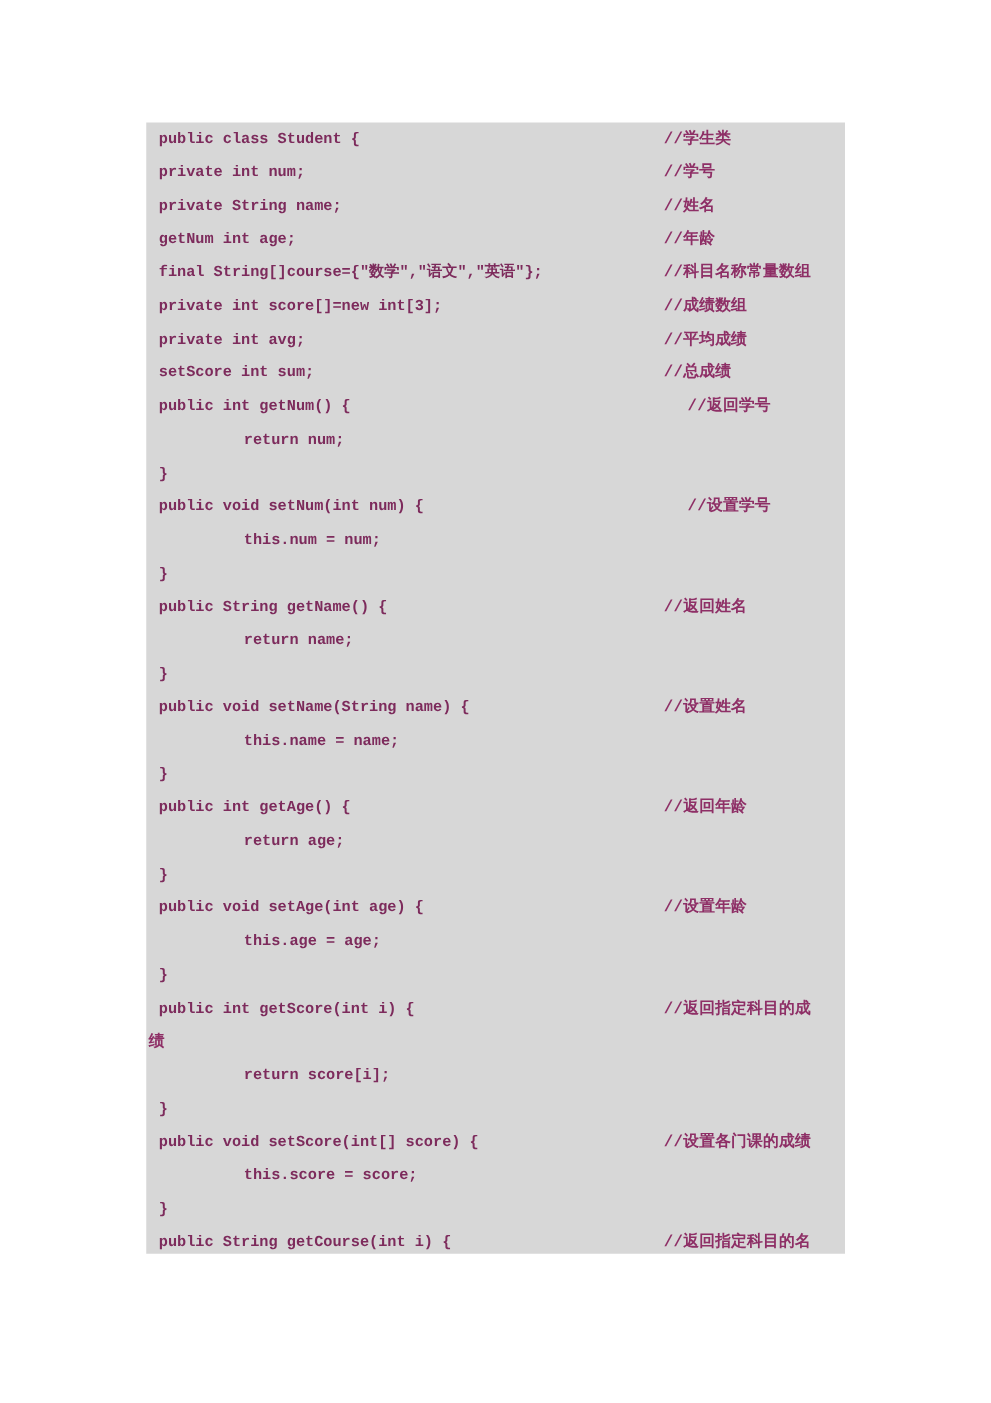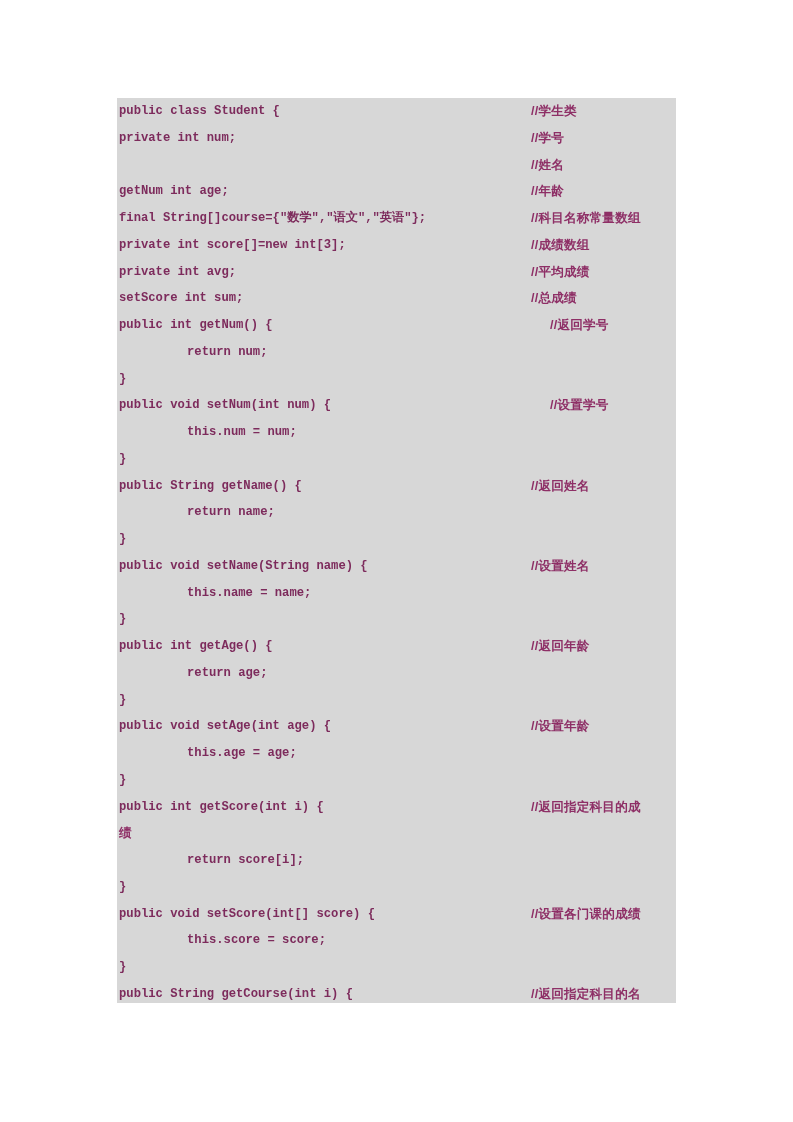--- a/index.html
+++ b/index.html
@@ -50,26 +50,27 @@
   }
 
   
   .ind-0 { padding-left: 2px; }
   .ind-1 { }
   .ind-2 { padding-left: 70px; }
 
   .code-text {
     display: inline-block;
     vertical-align: top;
+    margin-left: 8px;
   }
 
   .comment {
     position: absolute;
     top: 0;
-    font-family: Liberation Sans, sans-serif;
+    font-family: Liberation Mono, monospace;
     font-weight: bold;
     font-size: 12.6px;
     color: #8e2f66;
     white-space: nowrap;
     letter-spacing: 0.2px;
   }
   .comment.col-a { left: 414px; }   
   .comment.col-b { left: 433px; }   
 
   
@@ -88,21 +89,21 @@
     position: relative;
   }
 </style>
 </head>
 <body>
 
 <div id="page">
   <div id="code-block">
       <div class="code-line ind-0"><span class="code-text">public class Student {</span><span class="comment col-a">//学生类</span></div>
       <div class="code-line ind-1"><span class="code-text">private int num;</span><span class="comment col-a">//学号</span></div>
-      <div class="code-line ind-1"><span class="comment col-a">//姓名</span></div>
+      <div class="code-line ind-1"><span class="code-text">private String name;</span><span class="comment col-a">//姓名</span></div>
       <div class="code-line ind-1"><span class="code-text">getNum int age;</span><span class="comment col-a">//年龄</span></div>
       <div class="code-line ind-1"><span class="code-text">final String[]course={"数学","语文","英语"};</span><span class="comment col-a">//科目名称常量数组</span></div>
       <div class="code-line ind-1"><span class="code-text">private int score[]=new int[3];</span><span class="comment col-a">//成绩数组</span></div>
       <div class="code-line ind-1"><span class="code-text">private int avg;</span><span class="comment col-a">//平均成绩</span></div>
       <div class="code-line ind-1"><span class="code-text">setScore int sum;</span><span class="comment col-a">//总成绩</span></div>
       <div class="code-line ind-1"><span class="code-text">public int getNum() {</span><span class="comment col-b">//返回学号</span></div>
       <div class="code-line ind-2"><span class="code-text">return num;</span></div>
       <div class="code-line ind-1"><span class="code-text">}</span></div>
       <div class="code-line ind-1"><span class="code-text">public void setNum(int num) {</span><span class="comment col-b">//设置学号</span></div>
       <div class="code-line ind-2"><span class="code-text">this.num = num;</span></div>

